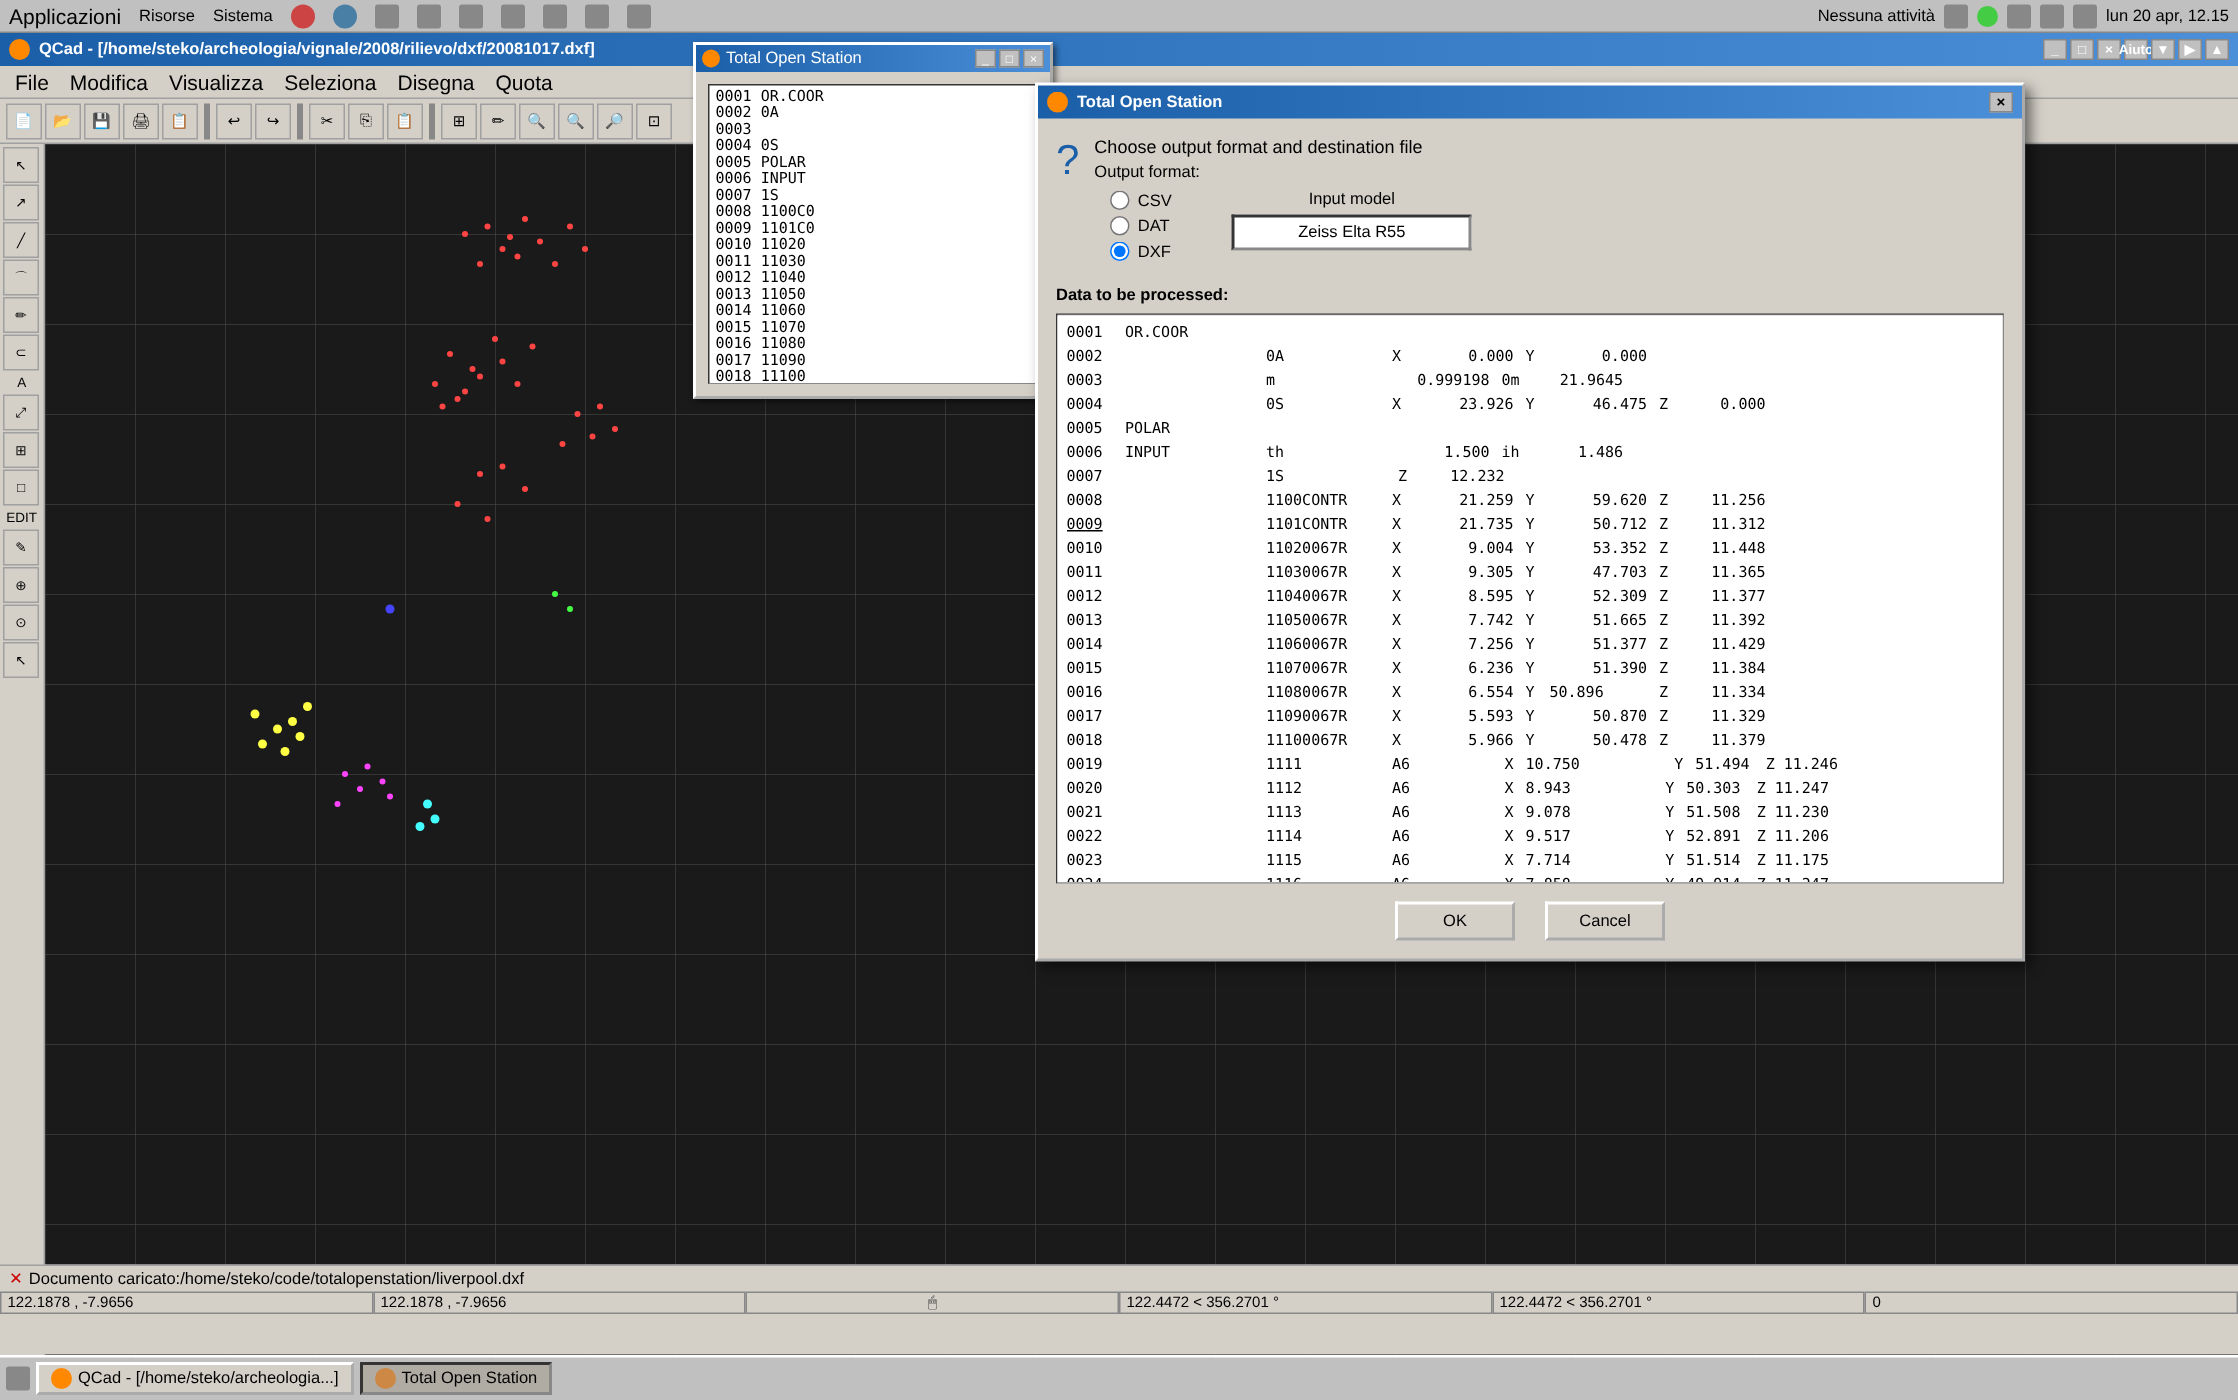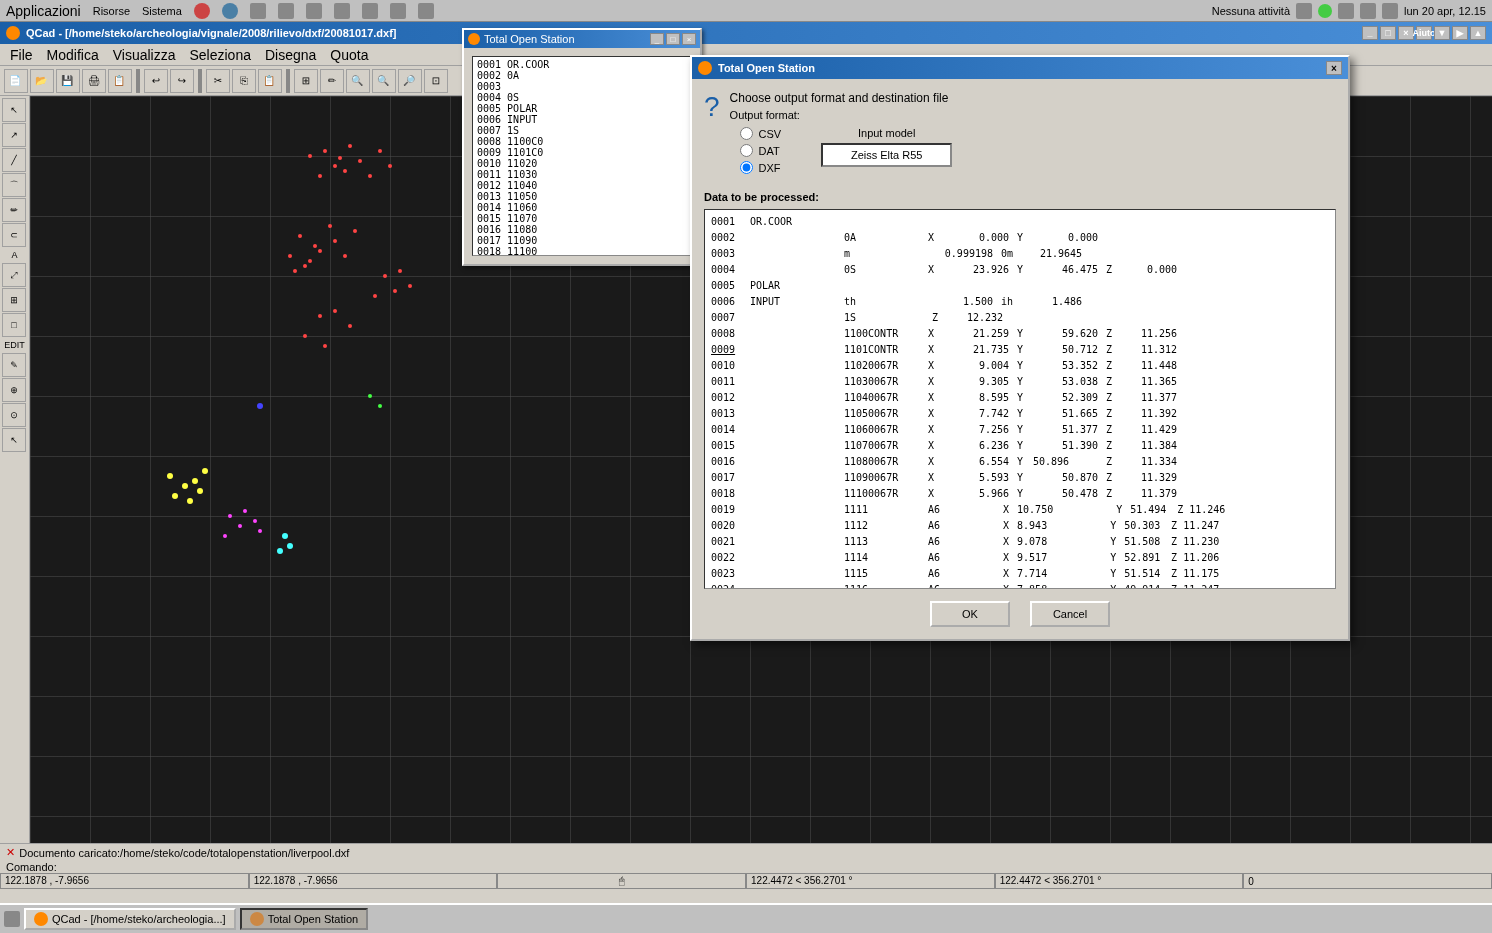--- a/index.html
+++ b/index.html
@@ -319,21 +319,21 @@
     .input-model-label {
       font-size: 11px;
       text-align: center;
       margin-bottom: 4px;
     }
     .input-model-box {
       background: white;
       border: 2px inset #888;
       padding: 4px 10px;
       font-size: 11px;
-      width: 131px;
+      width: 160px;
       text-align: center;
     }
     .data-processed-label {
       font-size: 11px;
       margin-bottom: 6px;
       font-weight: bold;
     }
 
     
     .data-table {
@@ -539,21 +539,20 @@
         <circle cx="380" cy="190" r="2" fill="#f44"></circle>
       </svg>
     </div>
   </div>
 
   <div style="position:absolute;bottom:30px;left:0;right:0;height:60px;background:#d4d0c8;border-top:1px solid #a0a0a0;">
     <div style="padding:2px 6px;font-size:11px;display:flex;align-items:center;gap:4px;">
       <span style="color:#c00;">✕</span>
       <span>Documento caricato:/home/steko/code/totalopenstation/liverpool.dxf</span>
     </div>
-    <div style="padding:0 6px;font-size:11px;">Comando:</div>
     <div style="display:flex;font-size:10px;gap:0;">
       <div style="flex:1;border:1px solid #888;padding:1px 4px;">122.1878 , -7.9656</div>
       <div style="flex:1;border:1px solid #888;padding:1px 4px;">122.1878 , -7.9656</div>
       <div style="flex:1;border:1px solid #888;padding:1px 4px;display:flex;align-items:center;justify-content:center;">🖱</div>
       <div style="flex:1;border:1px solid #888;padding:1px 4px;">122.4472 &lt; 356.2701 °</div>
       <div style="flex:1;border:1px solid #888;padding:1px 4px;">122.4472 &lt; 356.2701 °</div>
       <div style="flex:1;border:1px solid #888;padding:1px 4px;display:flex;align-items:center;">
         <span>0</span>
       </div>
     </div>
@@ -724,21 +723,21 @@
           <span style="min-width:12px;margin-left:4px;">Z</span>
           <span style="min-width:55px;text-align:right;">11.448</span>
         </div>
         <div class="dt-row">
           <span class="col-id" style="min-width:35px;">0011</span>
           <span class="col-name" style="min-width:90px;"></span>
           <span class="col-type" style="min-width:80px;">11030067R</span>
           <span style="min-width:12px;">X</span>
           <span style="min-width:65px;text-align:right;">9.305</span>
           <span style="min-width:12px;margin-left:4px;">Y</span>
-          <span style="min-width:65px;text-align:right;">53.038</span>
+          <span style="min-width:65px;text-align:right;">47.703</span>
           <span style="min-width:12px;margin-left:4px;">Z</span>
           <span style="min-width:55px;text-align:right;">11.365</span>
         </div>
         <div class="dt-row">
           <span class="col-id" style="min-width:35px;">0012</span>
           <span class="col-name" style="min-width:90px;"></span>
           <span class="col-type" style="min-width:80px;">11040067R</span>
           <span style="min-width:12px;">X</span>
           <span style="min-width:65px;text-align:right;">8.595</span>
           <span style="min-width:12px;margin-left:4px;">Y</span>

